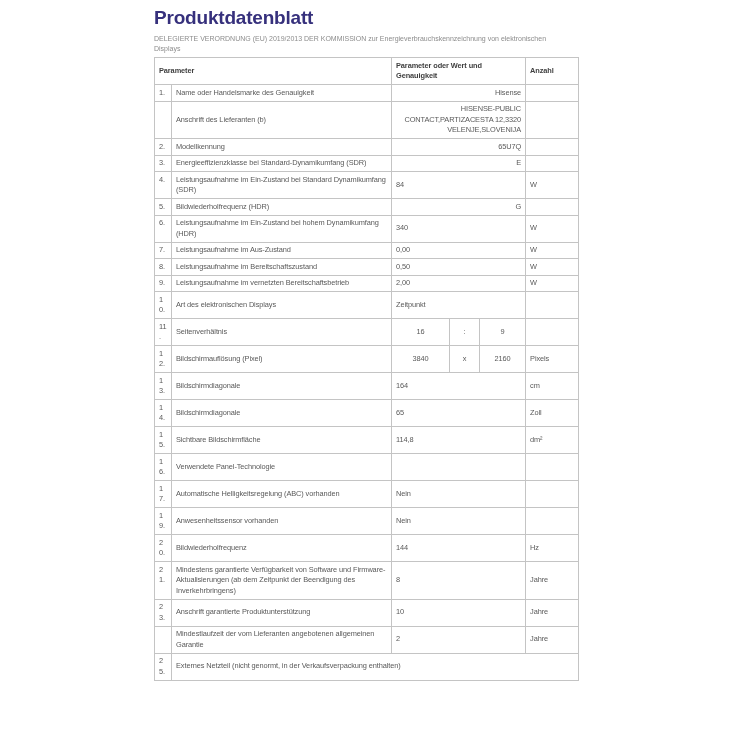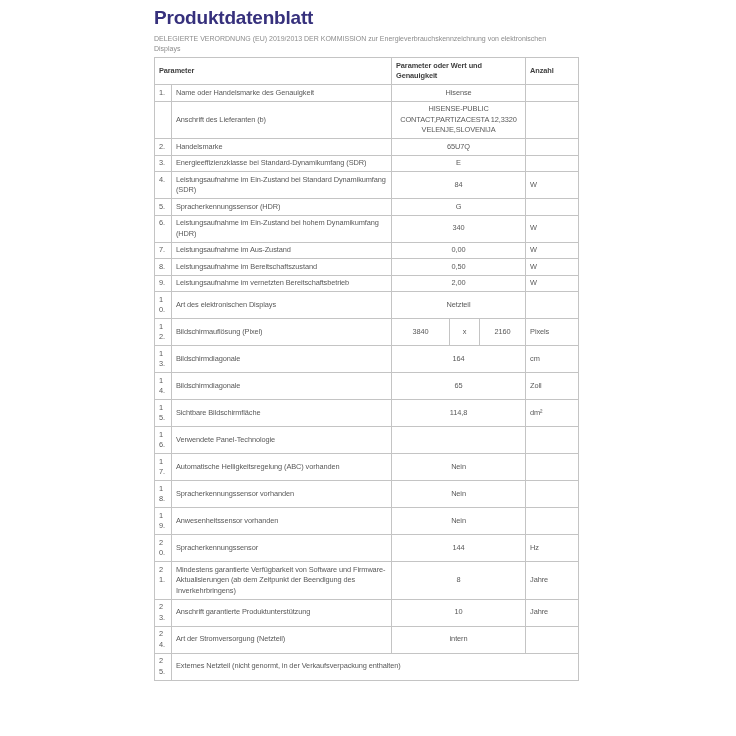--- a/index.html
+++ b/index.html
@@ -23,22 +23,22 @@
 
   table.sheet { width:424px; border-collapse:collapse; table-layout:fixed; }
   .sheet th, .sheet td {
     border:1px solid #c4c4c4;
     font-size:7.4px; line-height:10.5px; letter-spacing:-0.1px;
     padding:2.5px 4px; color:#595959;
     vertical-align:middle; overflow:hidden; word-wrap:break-word;
   }
   .sheet th { font-weight:bold; color:#3f3f3f; text-align:left; vertical-align:middle; }
   td.c-num    { vertical-align:top; }
-  td.c-val.r  { text-align:center; }
-  td.c-val.l  { text-align:center; }
+  td.c-val.r  { text-align:left; }
+  td.c-val.l  { text-align:right; }
   td.c-val.c  { text-align:center; }
   td.c-unit   { text-align:left; }
 </style>
 </head>
 <body>
 
 <div class="page">
   <div class="content">
     <h1 class="doc-title">Produktdatenblatt</h1>
     <p class="doc-subtitle">DELEGIERTE VERORDNUNG (EU) 2019/2013 DER KOMMISSION zur Energieverbrauchskennzeichnung von elektronischen Displays</p>
@@ -68,39 +68,39 @@
             <td class="c-unit"></td>
           </tr>
           <tr>
             <td class="c-num"></td>
             <td class="c-label" colspan="2">Anschrift des Lieferanten (b)</td>
             <td class="c-val l" colspan="3">HISENSE-PUBLIC CONTACT,PARTIZACESTA 12,3320 VELENJE,SLOVENIJA</td>
             <td class="c-unit"></td>
           </tr>
           <tr>
             <td class="c-num">2.</td>
-            <td class="c-label" colspan="2">Handelsmarke</td>
+            <td class="c-label" colspan="2">Modellkennung</td>
             <td class="c-val l" colspan="3">65U7Q</td>
             <td class="c-unit"></td>
           </tr>
           <tr>
             <td class="c-num">3.</td>
             <td class="c-label" colspan="2">Energieeffizienzklasse bei Standard-Dynamikumfang (SDR)</td>
             <td class="c-val l" colspan="3">E</td>
             <td class="c-unit"></td>
           </tr>
           <tr>
             <td class="c-num">4.</td>
             <td class="c-label" colspan="2">Leistungsaufnahme im Ein-Zustand bei Standard Dynamikumfang (SDR)</td>
             <td class="c-val r" colspan="3">84</td>
             <td class="c-unit">W</td>
           </tr>
           <tr>
             <td class="c-num">5.</td>
-            <td class="c-label" colspan="2">Spracherkennungssensor (HDR)</td>
+            <td class="c-label" colspan="2">Bildwiederholfrequenz (HDR)</td>
             <td class="c-val l" colspan="3">G</td>
             <td class="c-unit"></td>
           </tr>
           <tr>
             <td class="c-num">6.</td>
             <td class="c-label" colspan="2">Leistungsaufnahme im Ein-Zustand bei hohem Dynamikumfang (HDR)</td>
             <td class="c-val r" colspan="3">340</td>
             <td class="c-unit">W</td>
           </tr>
           <tr>
@@ -117,21 +117,29 @@
           </tr>
           <tr>
             <td class="c-num">9.</td>
             <td class="c-label" colspan="2">Leistungsaufnahme im vernetzten Bereitschaftsbetrieb</td>
             <td class="c-val r" colspan="3">2,00</td>
             <td class="c-unit">W</td>
           </tr>
           <tr>
             <td class="c-num">10.</td>
             <td class="c-label" colspan="2">Art des elektronischen Displays</td>
-            <td class="c-val r" colspan="3">Netzteil</td>
+            <td class="c-val r" colspan="3">Zeitpunkt</td>
+            <td class="c-unit"></td>
+          </tr>
+          <tr>
+            <td class="c-num">11.</td>
+            <td class="c-label" colspan="2">Seitenverhältnis</td>
+            <td class="c-val c">16</td>
+            <td class="c-val c">:</td>
+            <td class="c-val c">9</td>
             <td class="c-unit"></td>
           </tr>
           <tr>
             <td class="c-num">12.</td>
             <td class="c-label" colspan="2">Bildschirmauflösung (Pixel)</td>
             <td class="c-val c">3840</td>
             <td class="c-val c">x</td>
             <td class="c-val c">2160</td>
             <td class="c-unit">Pixels</td>
           </tr>
@@ -159,54 +167,48 @@
             <td class="c-val l" colspan="3"></td>
             <td class="c-unit"></td>
           </tr>
           <tr>
             <td class="c-num">17.</td>
             <td class="c-label" colspan="2">Automatische Helligkeitsregelung (ABC) vorhanden</td>
             <td class="c-val r" colspan="3">Nein</td>
             <td class="c-unit"></td>
           </tr>
           <tr>
-            <td class="c-num">18.</td>
-            <td class="c-label" colspan="2">Spracherkennungssensor vorhanden</td>
-            <td class="c-val r" colspan="3">Nein</td>
-            <td class="c-unit"></td>
-          </tr>
-          <tr>
             <td class="c-num">19.</td>
             <td class="c-label" colspan="2">Anwesenheitssensor vorhanden</td>
             <td class="c-val r" colspan="3">Nein</td>
             <td class="c-unit"></td>
           </tr>
           <tr>
             <td class="c-num">20.</td>
-            <td class="c-label" colspan="2">Spracherkennungssensor</td>
+            <td class="c-label" colspan="2">Bildwiederholfrequenz</td>
             <td class="c-val r" colspan="3">144</td>
             <td class="c-unit">Hz</td>
           </tr>
           <tr>
             <td class="c-num">21.</td>
             <td class="c-label" colspan="2">Mindestens garantierte Verfügbarkeit von Software und Firmware-Aktualisierungen (ab dem Zeitpunkt der Beendigung des Inverkehrbringens)</td>
             <td class="c-val r" colspan="3">8</td>
             <td class="c-unit">Jahre</td>
           </tr>
           <tr>
             <td class="c-num">23.</td>
             <td class="c-label" colspan="2">Anschrift garantierte Produktunterstützung</td>
             <td class="c-val r" colspan="3">10</td>
             <td class="c-unit">Jahre</td>
           </tr>
           <tr>
-            <td class="c-num">24.</td>
-            <td class="c-label" colspan="2">Art der Stromversorgung (Netzteil)</td>
-            <td class="c-val l" colspan="3">intern</td>
-            <td class="c-unit"></td>
+            <td class="c-num"></td>
+            <td class="c-label" colspan="2">Mindestlaufzeit der vom Lieferanten angebotenen allgemeinen Garantie</td>
+            <td class="c-val r" colspan="3">2</td>
+            <td class="c-unit">Jahre</td>
           </tr>
           <tr>
             <td class="c-num">25.</td>
             <td class="c-label" colspan="6">Externes Netzteil (nicht genormt, in der Verkaufsverpackung enthalten)</td>
           </tr>
         </tbody>
     </table>
   </div>
 </div>
 

